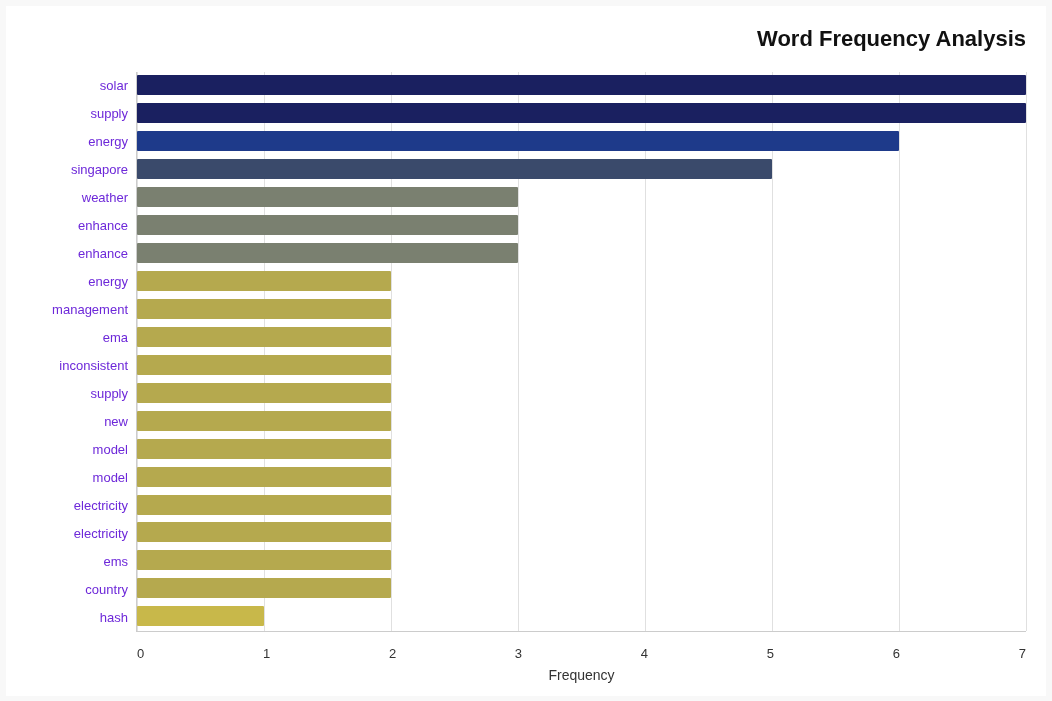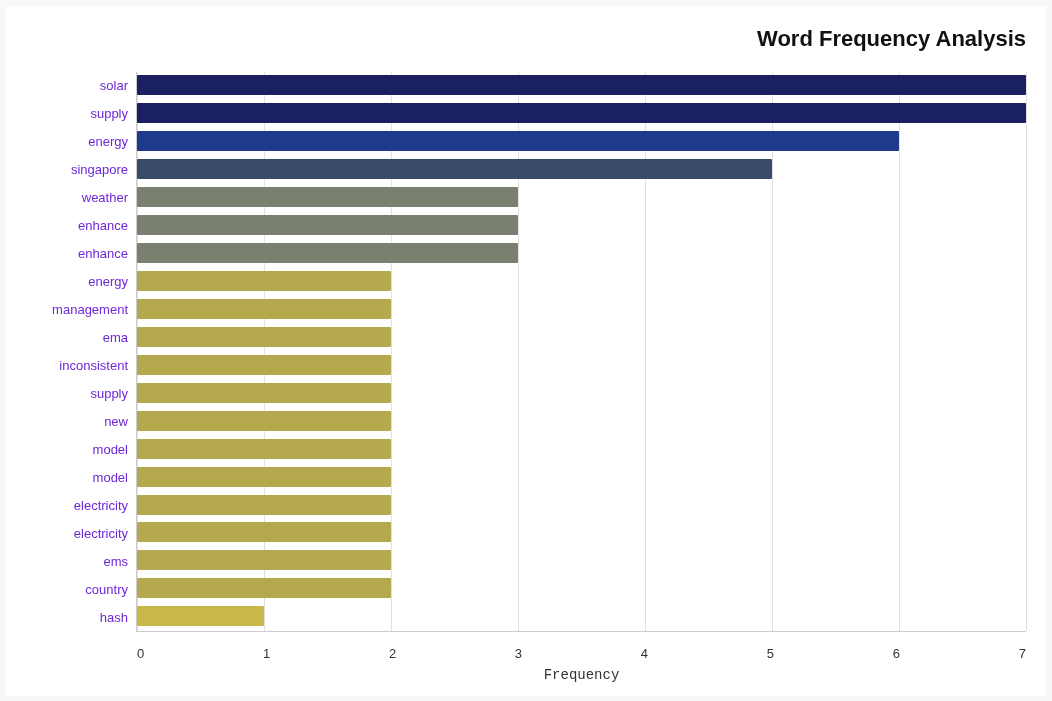--- a/index.html
+++ b/index.html
@@ -98,21 +98,20 @@
       text-align: center;
     }
     .x-axis-title {
       position: absolute;
       bottom: -52px;
       left: 0;
       right: 0;
       text-align: center;
       font-size: 14px;
       color: #333;
-      font-family: Liberation Mono, monospace;
     }
   </style>
 </head>
 <body>
 
 <div class="chart-container">
   <div class="chart-title">Word Frequency Analysis</div>
   <div class="chart-area">
     <div class="y-axis" id="y-axis">
         <div class="y-label">solar</div>

